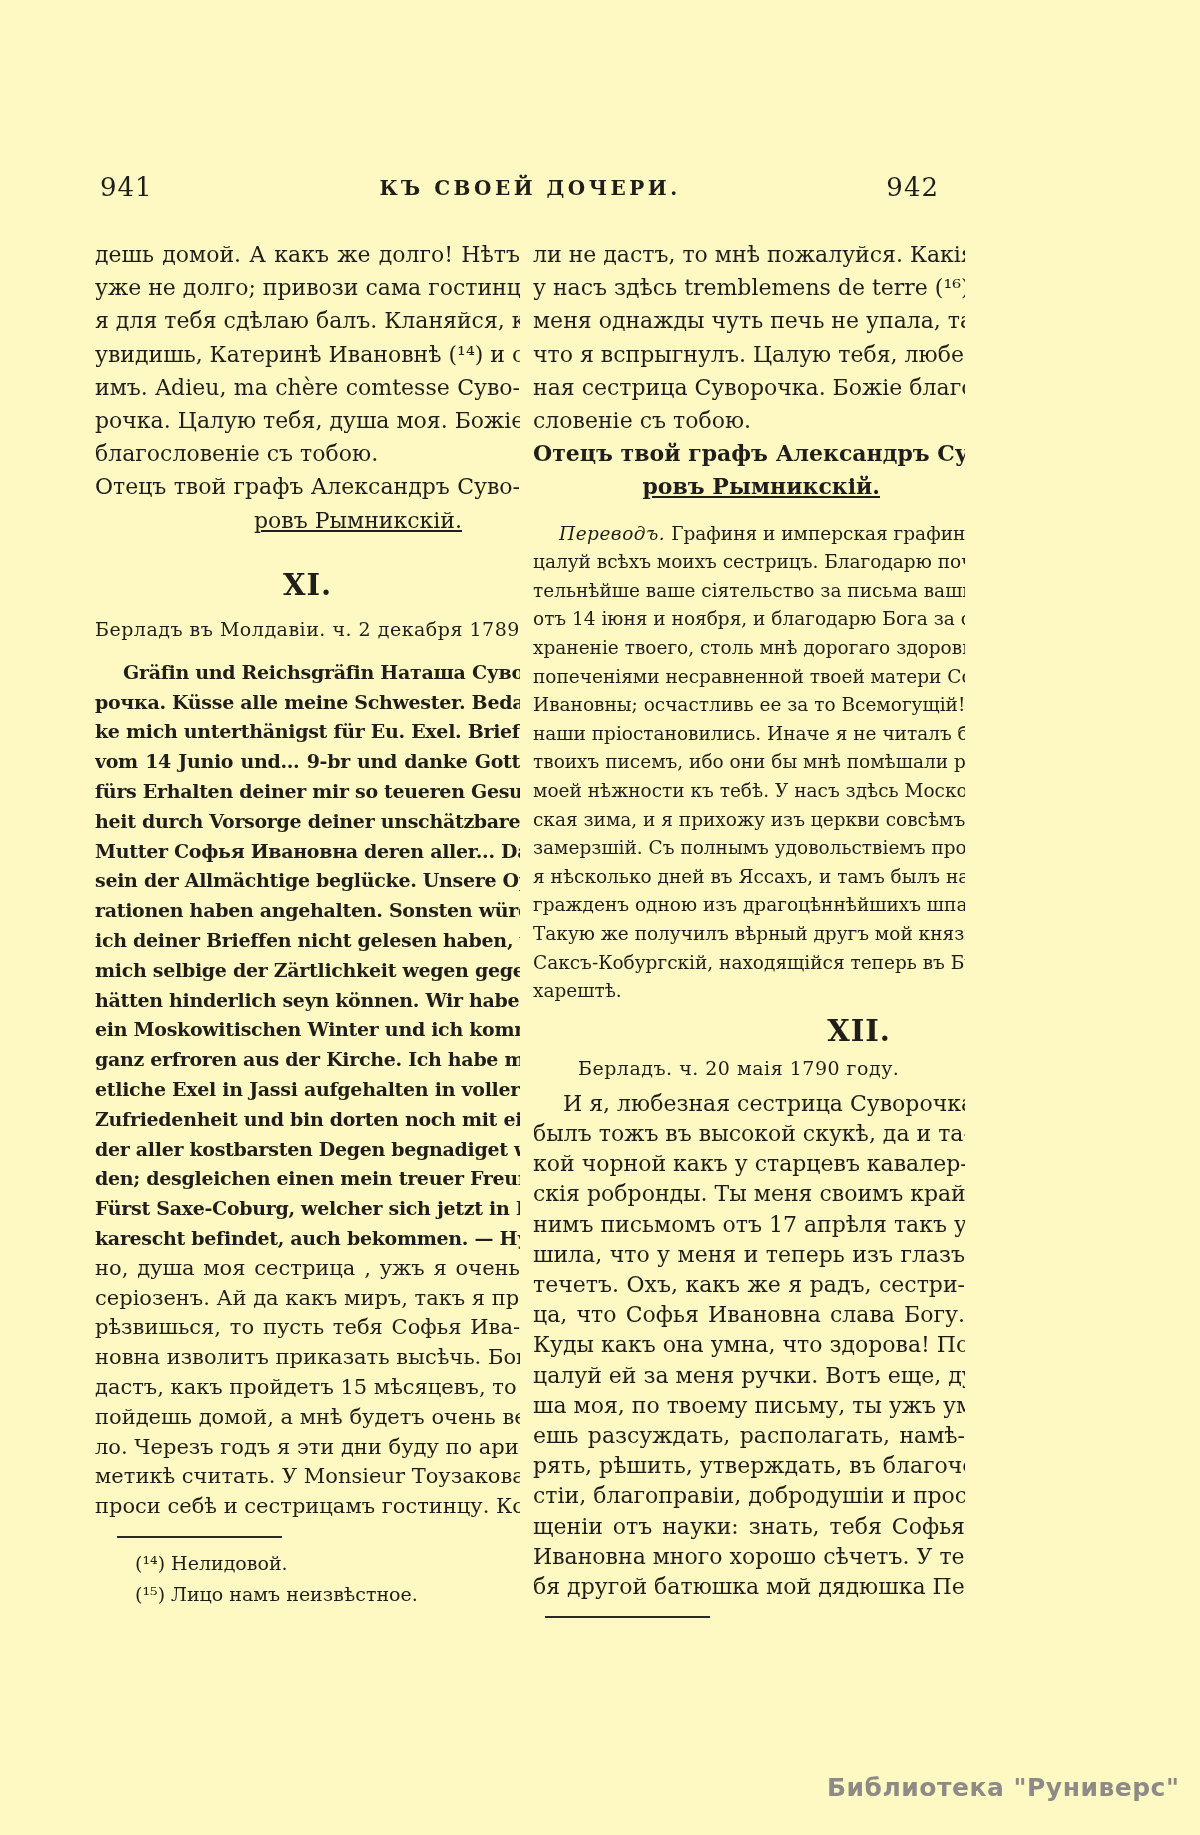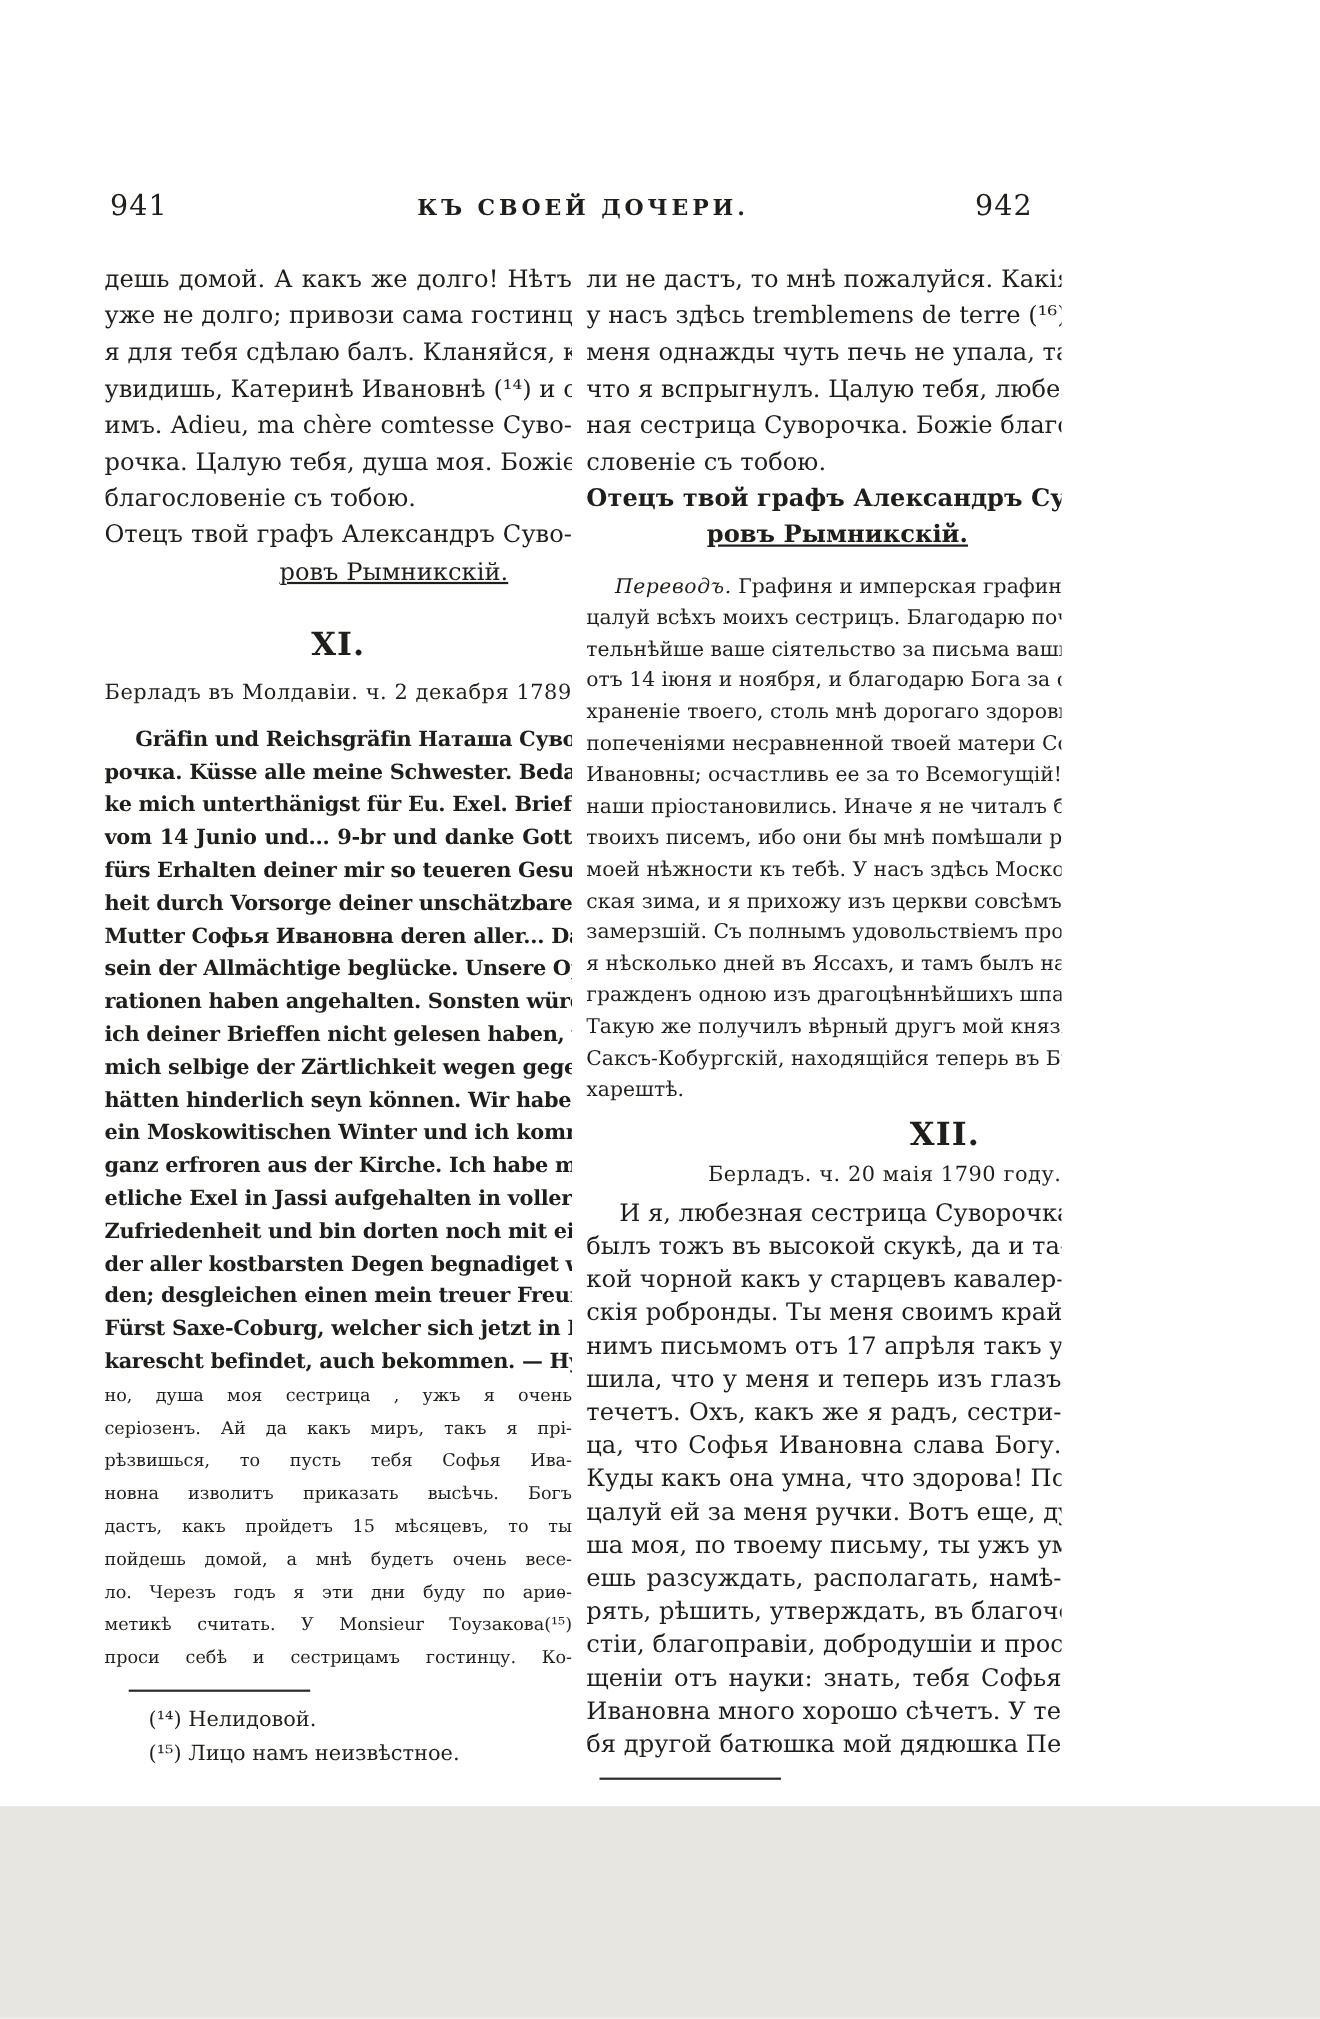--- a/index.html
+++ b/index.html
@@ -1,21 +1,21 @@
 <!DOCTYPE html>
 <html><head>
 <meta charset="utf-8">
 <style>
   html, body { margin: 0; padding: 0; }
   body { background: #e8e6e0; }
   .page {
     position: relative;
     width: 1200px;
-    height: 1642px;
-    background: #ffffff;
+    height: 1835px;
+    background: #fef9c3;
     color: #201e1a;
     font-family: "DejaVu Serif", serif;
     overflow: hidden;
   }
 
   
   .header { position: absolute; left: 95px; top: 172px; width: 870px; height: 40px; }
   .pg-num { position: absolute; top: 0; font-size: 26px; letter-spacing: 1px; }
   .pg-left { left: 5px; }
   .pg-right { right: 26px; }
@@ -43,32 +43,32 @@
   .sig .ln:last-child { text-align: right; text-align-last: right; padding-right: 58px; text-decoration: underline; }
   .sig-r { font-weight: bold; }
   .sig-r .ln:last-child { padding-right: 85px; }
 
   
   .h-sec { text-align: center; font-size: 29px; font-weight: bold; letter-spacing: 1px; line-height: 40px; }
   .h-xi  { margin-top: 28px; }
   .h-xii { margin-top: 5px; padding-left: 220px; }
   .dateline { font-size: 19px; line-height: 28px; letter-spacing: 0.5px; }
   .dl-left  { margin-top: 10px; text-align: justify; text-align-last: justify; white-space: nowrap; overflow: hidden; }
-  .dl-right { margin-top: 3px; text-align: right; padding-left: 45px; white-space: nowrap; overflow: hidden; }
+  .dl-right { margin-top: 3px; text-align: left; padding-left: 45px; white-space: nowrap; overflow: hidden; }
 
   
   .fr-de {
     margin-top: 15px;
     font-weight: bold;
     font-size: 19px;
     line-height: 29.8px;
     letter-spacing: -0.3px;
   }
   .fr-de .ln:first-child { text-indent: 28px; }
-  .fr-ru { font-size: 16px; line-height: 29.8px; }
+  .fr-ru { font-size: 21px; line-height: 29.8px; }
 
   
   .perevod { margin-top: 16px; font-size: 18.5px; line-height: 28.6px; }
   .pv-first { text-indent: 26px; }
   .ital { font-style: italic; letter-spacing: 0.5px; margin-right: 6px; }
 
   
   .para-xii { margin-top: 7px; line-height: 30.2px; }
   .para-xii .ln:first-child { text-indent: 30px; }
 

